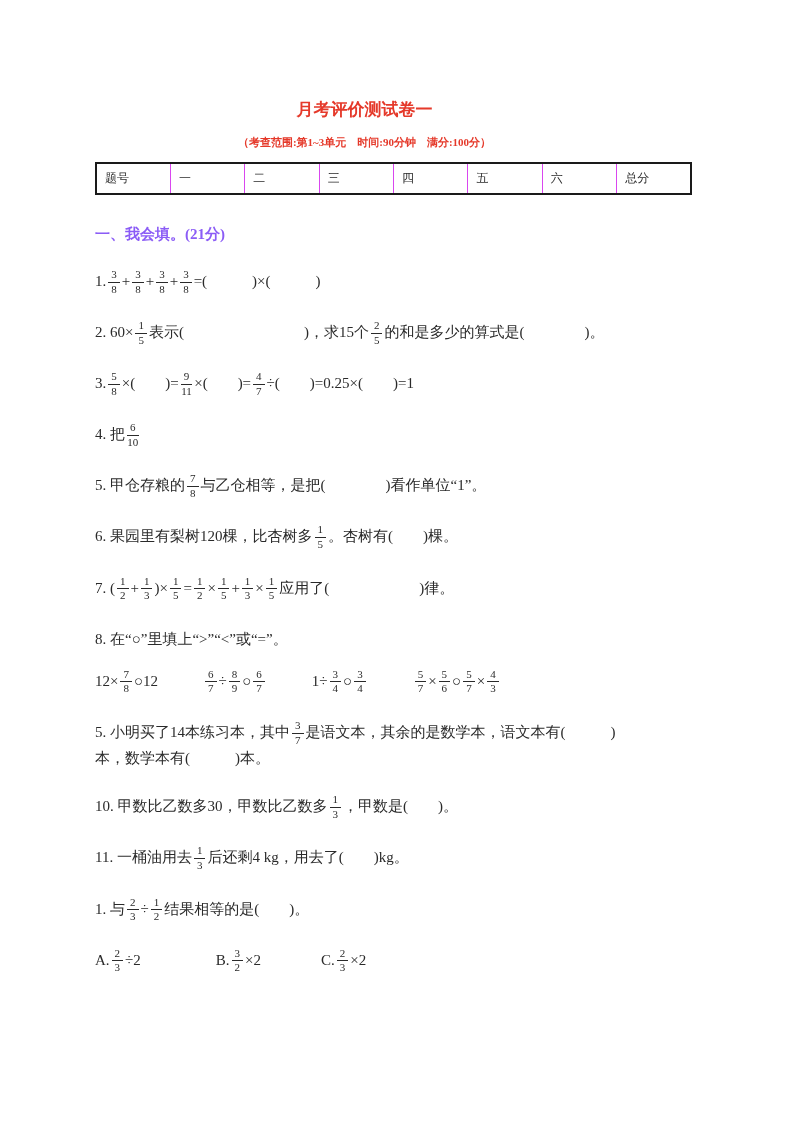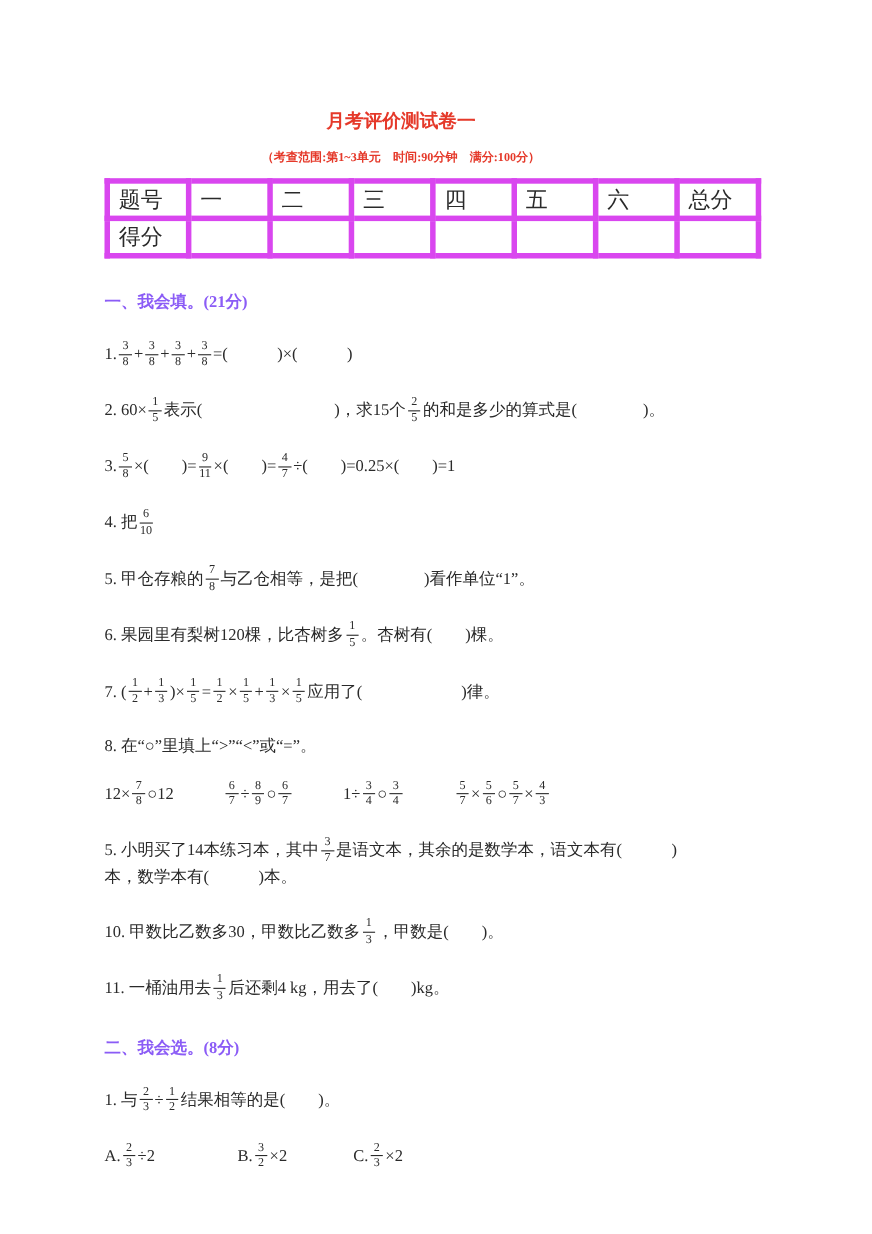--- a/index.html
+++ b/index.html
@@ -34,23 +34,23 @@
     font-weight: bold;
     margin: 0 0 12px 0;
   }
   table.score {
     border-collapse: collapse;
     width: 597px;
     table-layout: fixed;
     border: 2px solid #1a1a1a;
   }
   table.score td {
-    border: 5px solid #d946ef;
+    border: 1px solid #d946ef;
     height: 29px;
-    font-size: 20px;
+    font-size: 12px;
     padding: 0 0 0 8px;
     vertical-align: middle;
   }
   .section-heading {
     color: #8b5cf6;
     font-size: 15px;
     font-weight: bold;
     margin: 30px 0 26px 0;
   }
   .q-line {
@@ -92,30 +92,20 @@
         <tr>
           <td>题号</td>
           <td>一</td>
           <td>二</td>
           <td>三</td>
           <td>四</td>
           <td>五</td>
           <td>六</td>
           <td>总分</td>
         </tr>
-        <tr>
-          <td>得分</td>
-          <td></td>
-          <td></td>
-          <td></td>
-          <td></td>
-          <td></td>
-          <td></td>
-          <td></td>
-        </tr>
       </tbody>
   </table>
 
   <div>
       <div class="section-heading">一、我会填。(21分)</div>
       <div class="q-line"><span>1.</span><span class="frac">
           <span class="num">3</span>
           <span class="den">8</span>
         </span><span>+</span><span class="frac">
           <span class="num">3</span>
@@ -215,21 +205,20 @@
           <span class="den">7</span>
         </span><span>是语文本，其余的是数学本，语文本有(　　　)本，数学本有(　　　)本。</span></div>
       <div class="q-line"><span>10. 甲数比乙数多30，甲数比乙数多</span><span class="frac">
           <span class="num">1</span>
           <span class="den">3</span>
         </span><span>，甲数是(　　)。</span></div>
       <div class="q-line"><span>11. 一桶油用去</span><span class="frac">
           <span class="num">1</span>
           <span class="den">3</span>
         </span><span>后还剩4 kg，用去了(　　)kg。</span></div>
-      <div class="section-heading">二、我会选。(8分)</div>
       <div class="q-line"><span>1. 与</span><span class="frac">
           <span class="num">2</span>
           <span class="den">3</span>
         </span><span>÷</span><span class="frac">
           <span class="num">1</span>
           <span class="den">2</span>
         </span><span>结果相等的是(　　)。</span></div>
       <div class="q-line"><span>A.</span><span class="frac">
           <span class="num">2</span>
           <span class="den">3</span>

